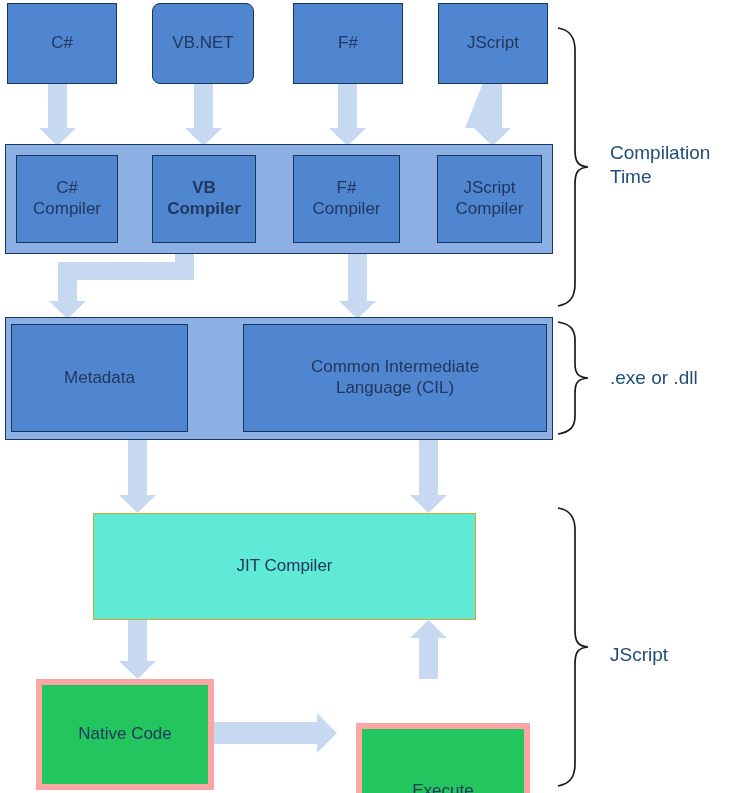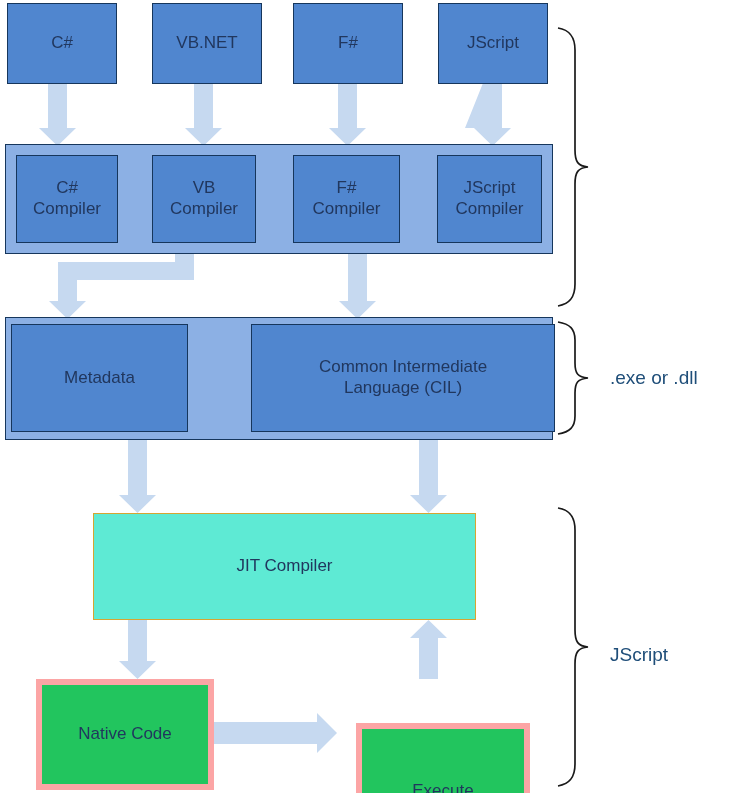--- a/index.html
+++ b/index.html
@@ -110,73 +110,75 @@
 
       <path d="M214,722 L317,722 L317,713 L337,733 L317,753 L317,744 L214,744 Z"></path>
 
       <path d="M419,679 L438,679 L438,638 L447,638 L428.5,620 L410,638 L419,638 Z"></path>
     </g>
   </svg>
 
   <div class="box lang-box" style="left:7px; top:3px; width:110px; height:81px;">
     <span>C#</span>
   </div>
-  <div class="box lang-box" style="left:152px; top:3px; width:110px; height:81px;">
+  <div class="box lang-box" style="left:152px; top:3px; width:102px; height:81px;border-radius:8px;">
     <span>VB.NET</span>
   </div>
   <div class="box lang-box" style="left:293px; top:3px; width:110px; height:81px;">
     <span>F#</span>
   </div>
   <div class="box lang-box" style="left:438px; top:3px; width:110px; height:81px;">
     <span>JScript</span>
   </div>
 
   <div class="compiler-band" style="left:5px; top:144px; width:548px; height:110px;"></div>
 
   <div class="box compiler-box" style="left:16px; top:155px; width:102px; height:88px;">
     <span>C#
 Compiler</span>
   </div>
-  <div class="box compiler-box" style="left:152px; top:155px; width:104px; height:88px;">
+  <div class="box compiler-box" style="left:152px; top:155px; width:104px; height:88px;font-weight:bold;">
     <span>VB
 Compiler</span>
   </div>
   <div class="box compiler-box" style="left:293px; top:155px; width:107px; height:88px;">
     <span>F#
 Compiler</span>
   </div>
   <div class="box compiler-box" style="left:437px; top:155px; width:105px; height:88px;">
     <span>JScript
 Compiler</span>
   </div>
 
   <div class="output-band" style="left:5px; top:317px; width:548px; height:123px;"></div>
 
   <div class="box output-box" style="left:11px; top:324px; width:177px; height:108px;justify-content:center;">
     <span>Metadata</span>
   </div>
-  <div class="box output-box" style="left:243px; top:324px; width:304px; height:108px;margin-left:8px;">
+  <div class="box output-box" style="left:243px; top:324px; width:304px; height:108px;">
     <span>Common Intermediate
 Language (CIL)</span>
   </div>
 
   <div class="box jit-box" style="left:93px; top:513px; width:383px; height:107px;">
     <span>JIT Compiler</span>
   </div>
 
   <div class="box runtime-box" style="left:36px; top:679px; width:178px; height:111px;">
     <span>Native Code</span>
   </div>
   <div class="box runtime-box" style="left:356px; top:679px; width:174px; height:136px;margin-top:44px;">
     <span>Execute</span>
   </div>
 
   <svg class="brace-svg" style="left:556px; top:26px; width:46px; height:282px;" viewBox="0 0 46 282" xmlns="http://www.w3.org/2000/svg">
     <path d="M2,2 C14,4 19,11 19,24 L19,124 C19,136 22,140 32,141 C22,142 19,146 19,158 L19,258 C19,271 14,278 2,280" fill="none" stroke="#1A1A1A" stroke-width="1.7"></path>
   </svg>
+  <div class="brace-label" style="left:610px; top:141px; width:125px;">Compilation
+Time</div>
 
   <svg class="brace-svg" style="left:556px; top:320px; width:46px; height:116px;" viewBox="0 0 46 116" xmlns="http://www.w3.org/2000/svg">
     <path d="M2,2 C14,4 19,9 19,20 L19,43 C19,54 22,57 32,58 C22,59 19,62 19,73 L19,96 C19,107 14,112 2,114" fill="none" stroke="#1A1A1A" stroke-width="1.7"></path>
   </svg>
   <div class="brace-label" style="left:610px; top:366px; width:125px;">.exe or .dll</div>
 
   <svg class="brace-svg" style="left:556px; top:506px; width:46px; height:282px;" viewBox="0 0 46 282" xmlns="http://www.w3.org/2000/svg">
     <path d="M2,2 C14,4 19,11 19,24 L19,124 C19,136 22,140 32,141 C22,142 19,146 19,158 L19,258 C19,271 14,278 2,280" fill="none" stroke="#1A1A1A" stroke-width="1.7"></path>
   </svg>
   <div class="brace-label" style="left:610px; top:643px; width:125px;">JScript</div>

